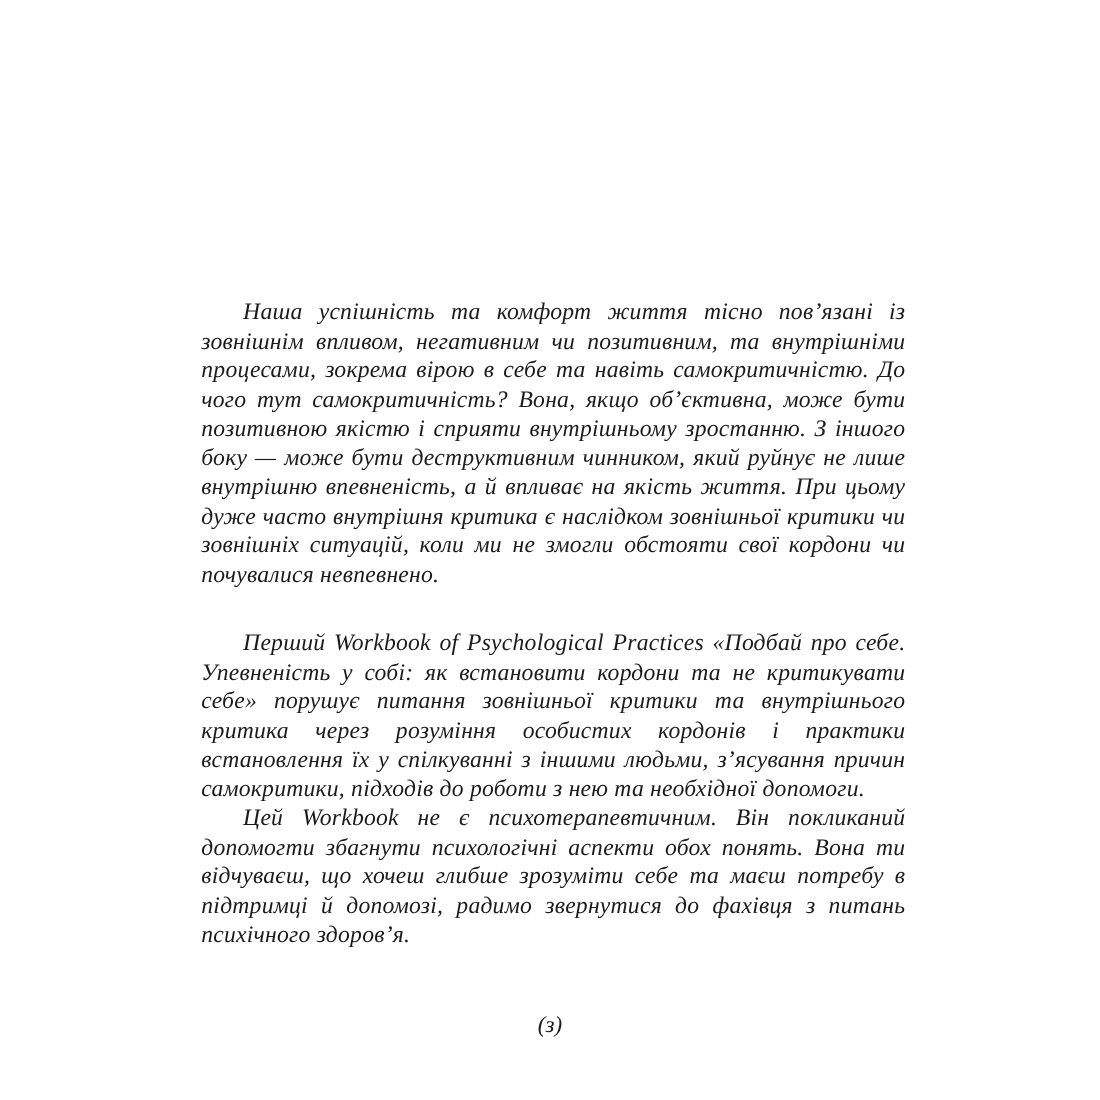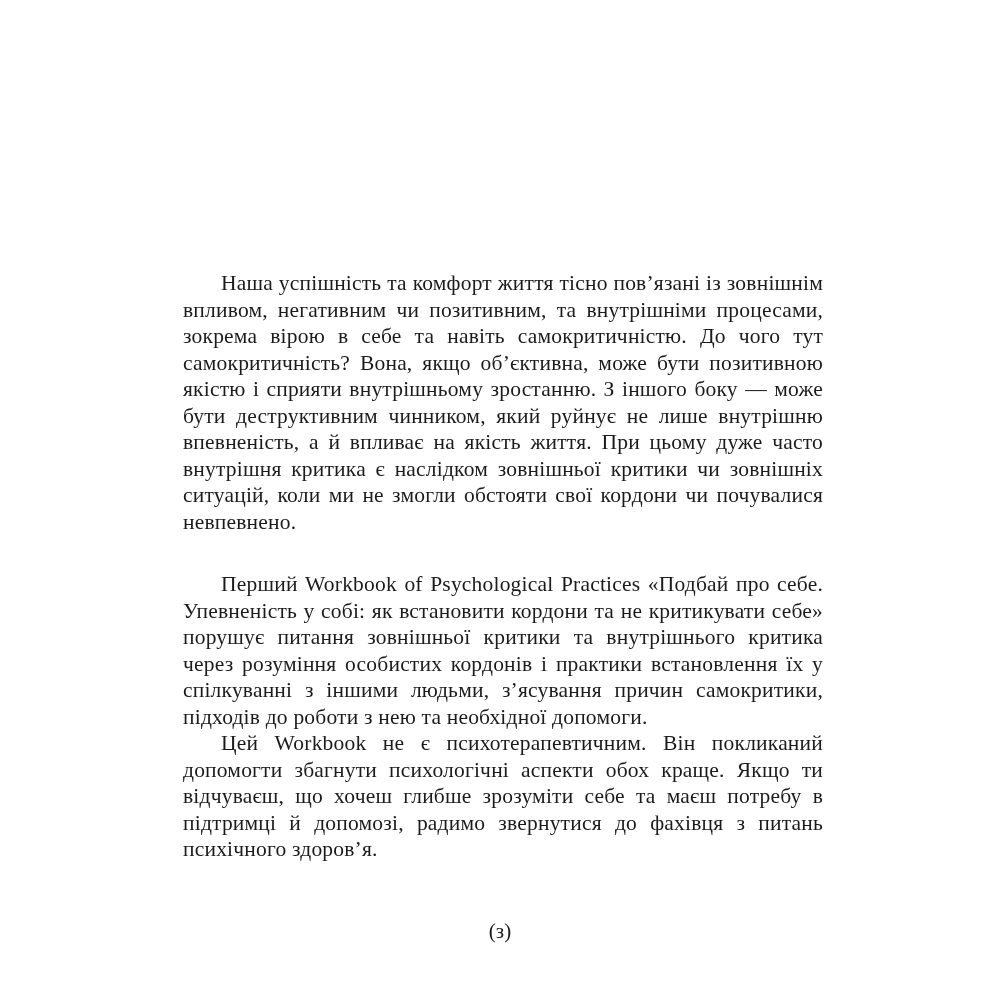--- a/index.html
+++ b/index.html
@@ -8,20 +8,21 @@
     background: #ffffff;
   }
   .page {
     position: relative;
     width: 1000px;
     height: 1000px;
     background: #ffffff;
     overflow: hidden;
     font-family: "Liberation Serif", "DejaVu Serif", serif;
     color: #1b1b1b;
+    font-style: italic;
   }
   .text-block {
     position: absolute;
     left: 183px;
     top: 270px;
     width: 640px;
     font-size: 21.5px;
     line-height: 26.5px;
     text-align: justify;
     letter-spacing: 0.2px;
@@ -45,16 +46,16 @@
     color: #1b1b1b;
   }
 </style>
 </head>
 <body>
 
 <div class="page">
   <div class="text-block">
     <p>Наша успішність та комфорт життя тісно пов’язані із зовнішнім впливом, негативним чи позитивним, та внутрішніми процесами, зокрема вірою в себе та навіть самокритичністю. До чого тут самокритичність? Вона, якщо об’єктивна, може бути позитивною якістю і сприяти внутрішньому зростанню. З іншого боку — може бути деструктивним чинником, який руйнує не лише внутрішню впевненість, а й впливає на якість життя. При цьому дуже часто внутрішня критика є наслідком зовнішньої критики чи зовнішніх ситуацій, коли ми не змогли обстояти свої кордони чи почувалися невпевнено.</p>
     <p class="para-gap">Перший Workbook of Psychological Practices «Подбай про себе. Упевненість у собі: як встановити кордони та не критикувати себе» порушує питання зовнішньої критики та внутрішнього критика через розуміння особистих кордонів і практики встановлення їх у спілкуванні з іншими людьми, з’ясування причин самокритики, підходів до роботи з нею та необхідної допомоги.</p>
-    <p>Цей Workbook не є психотерапевтичним. Він покликаний допомогти збагнути психологічні аспекти обох краще. Якщо ти відчуваєш, що хочеш глибше зрозуміти себе та маєш потребу в підтримці й допомозі, радимо звернутися до фахівця з питань психічного здоров’я.</p>
+    <p>Цей Workbook не є психотерапевтичним. Він покликаний допомогти збагнути психологічні аспекти обох понять. Вона ти відчуваєш, що хочеш глибше зрозуміти себе та маєш потребу в підтримці й допомозі, радимо звернутися до фахівця з питань психічного здоров’я.</p>
   </div>
   <div class="page-number">(з)</div>
 </div>
 
 </body></html>

